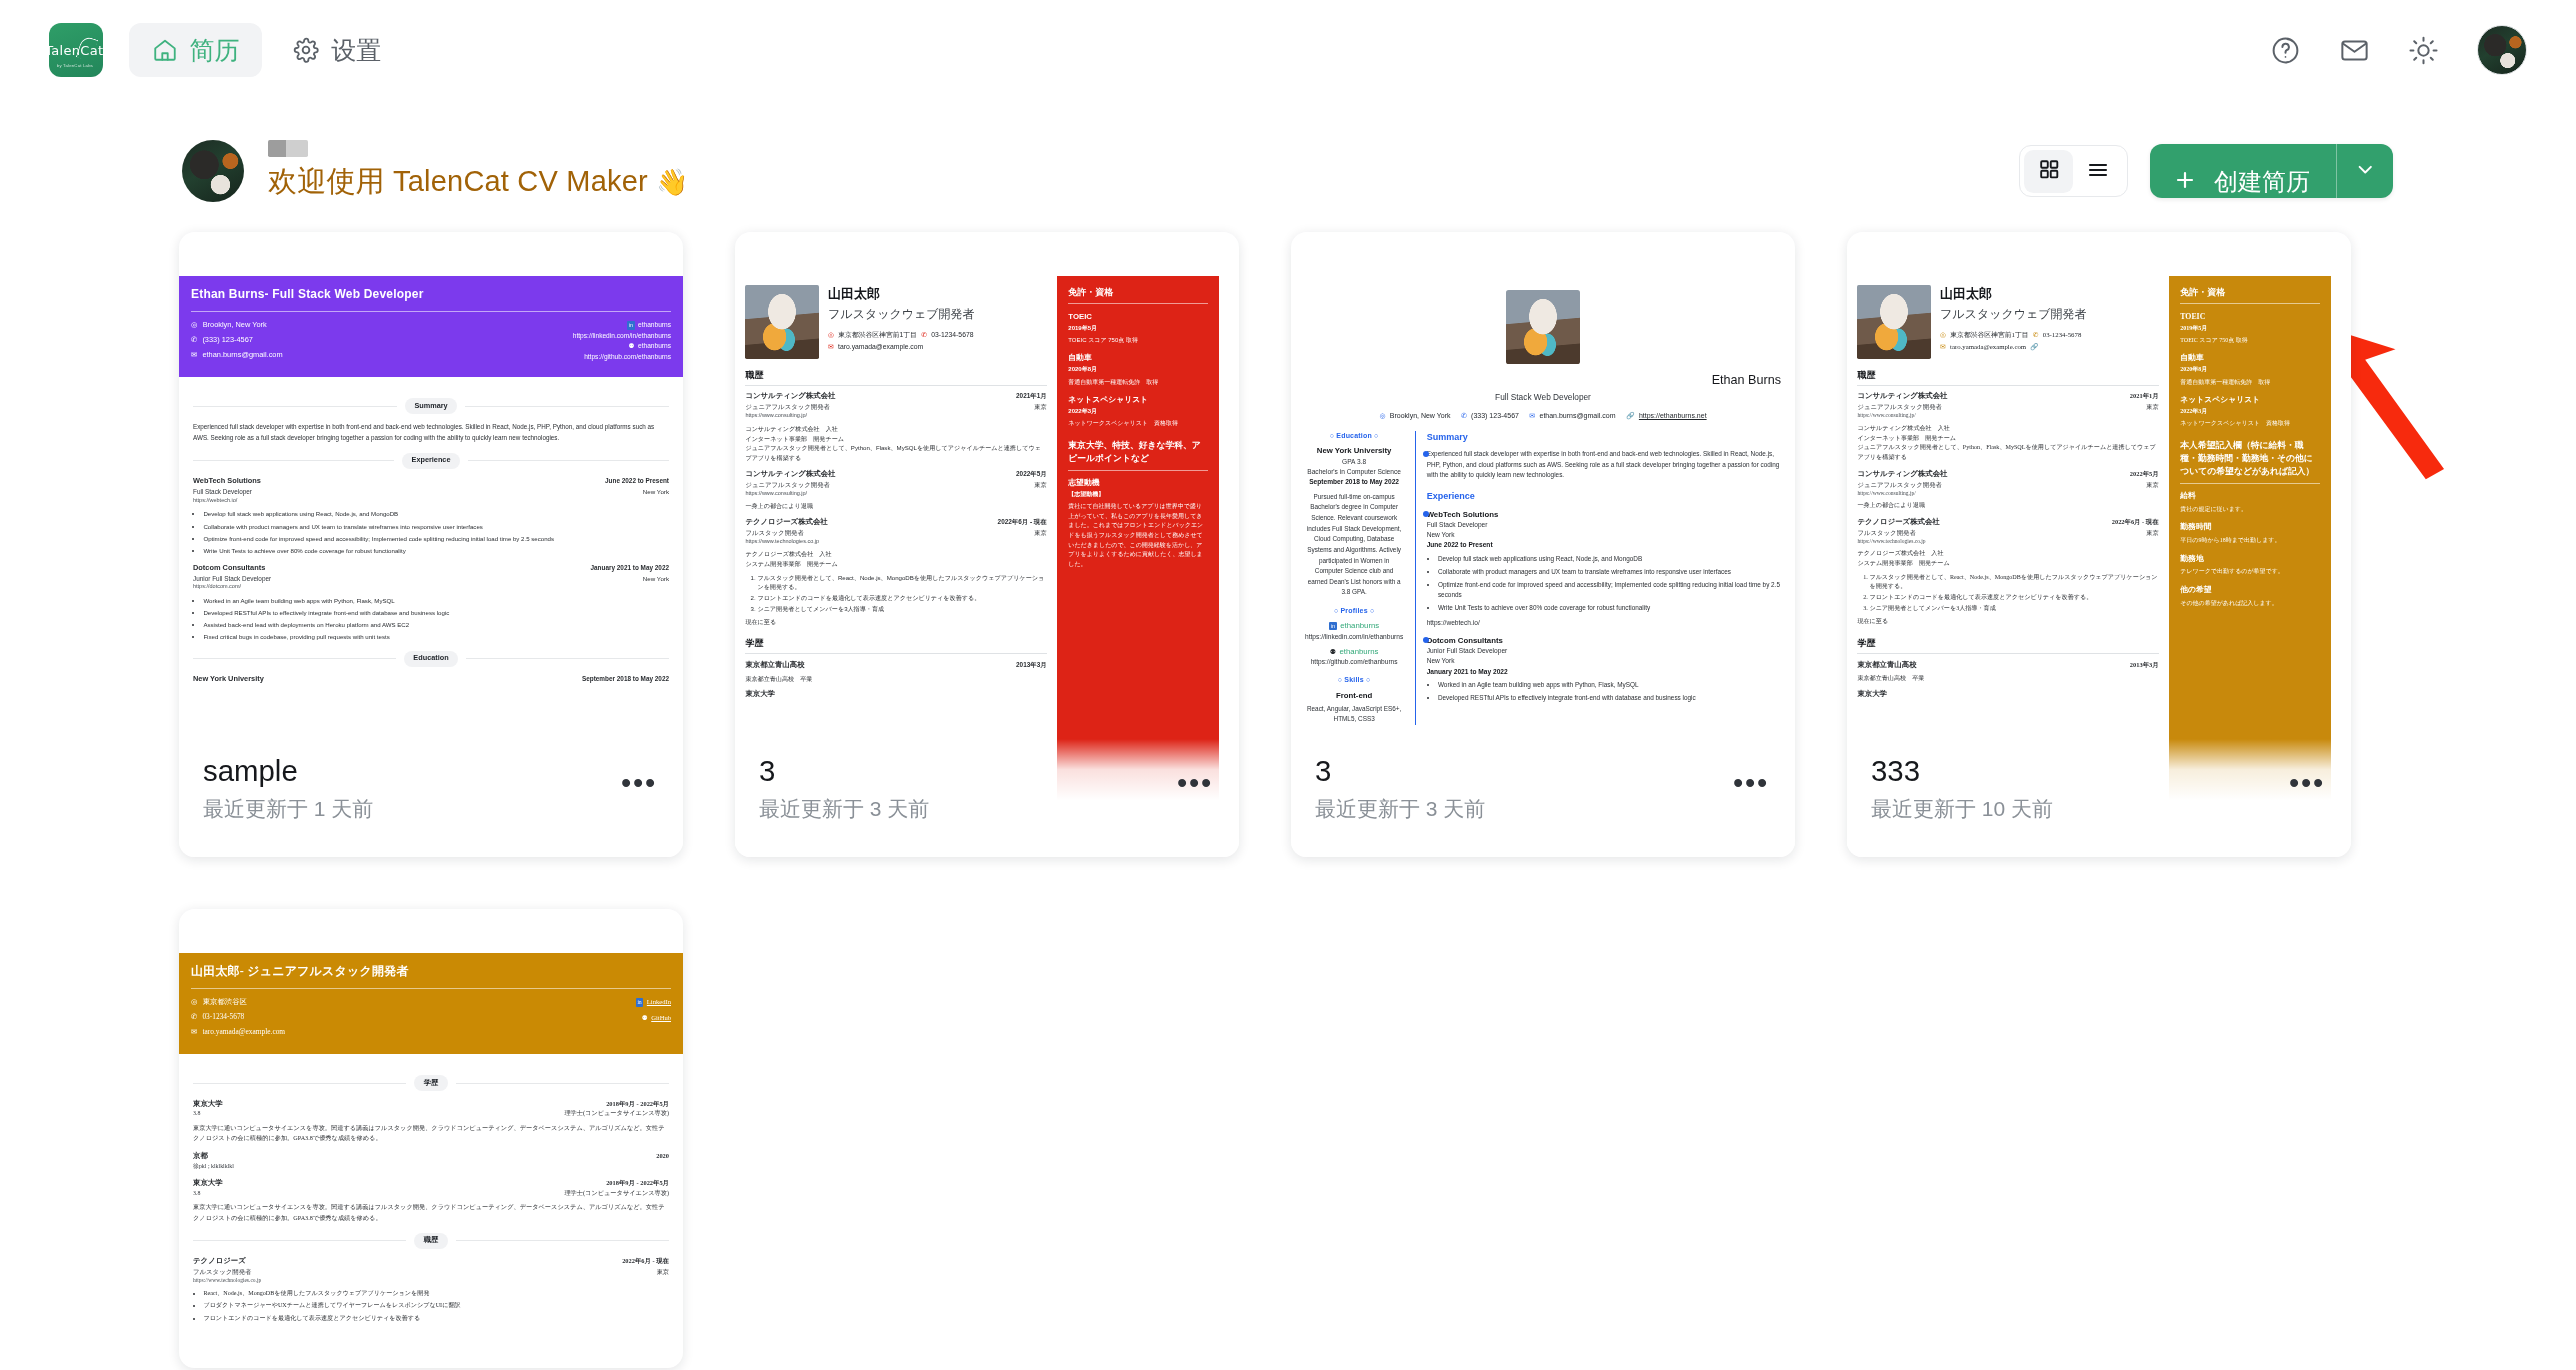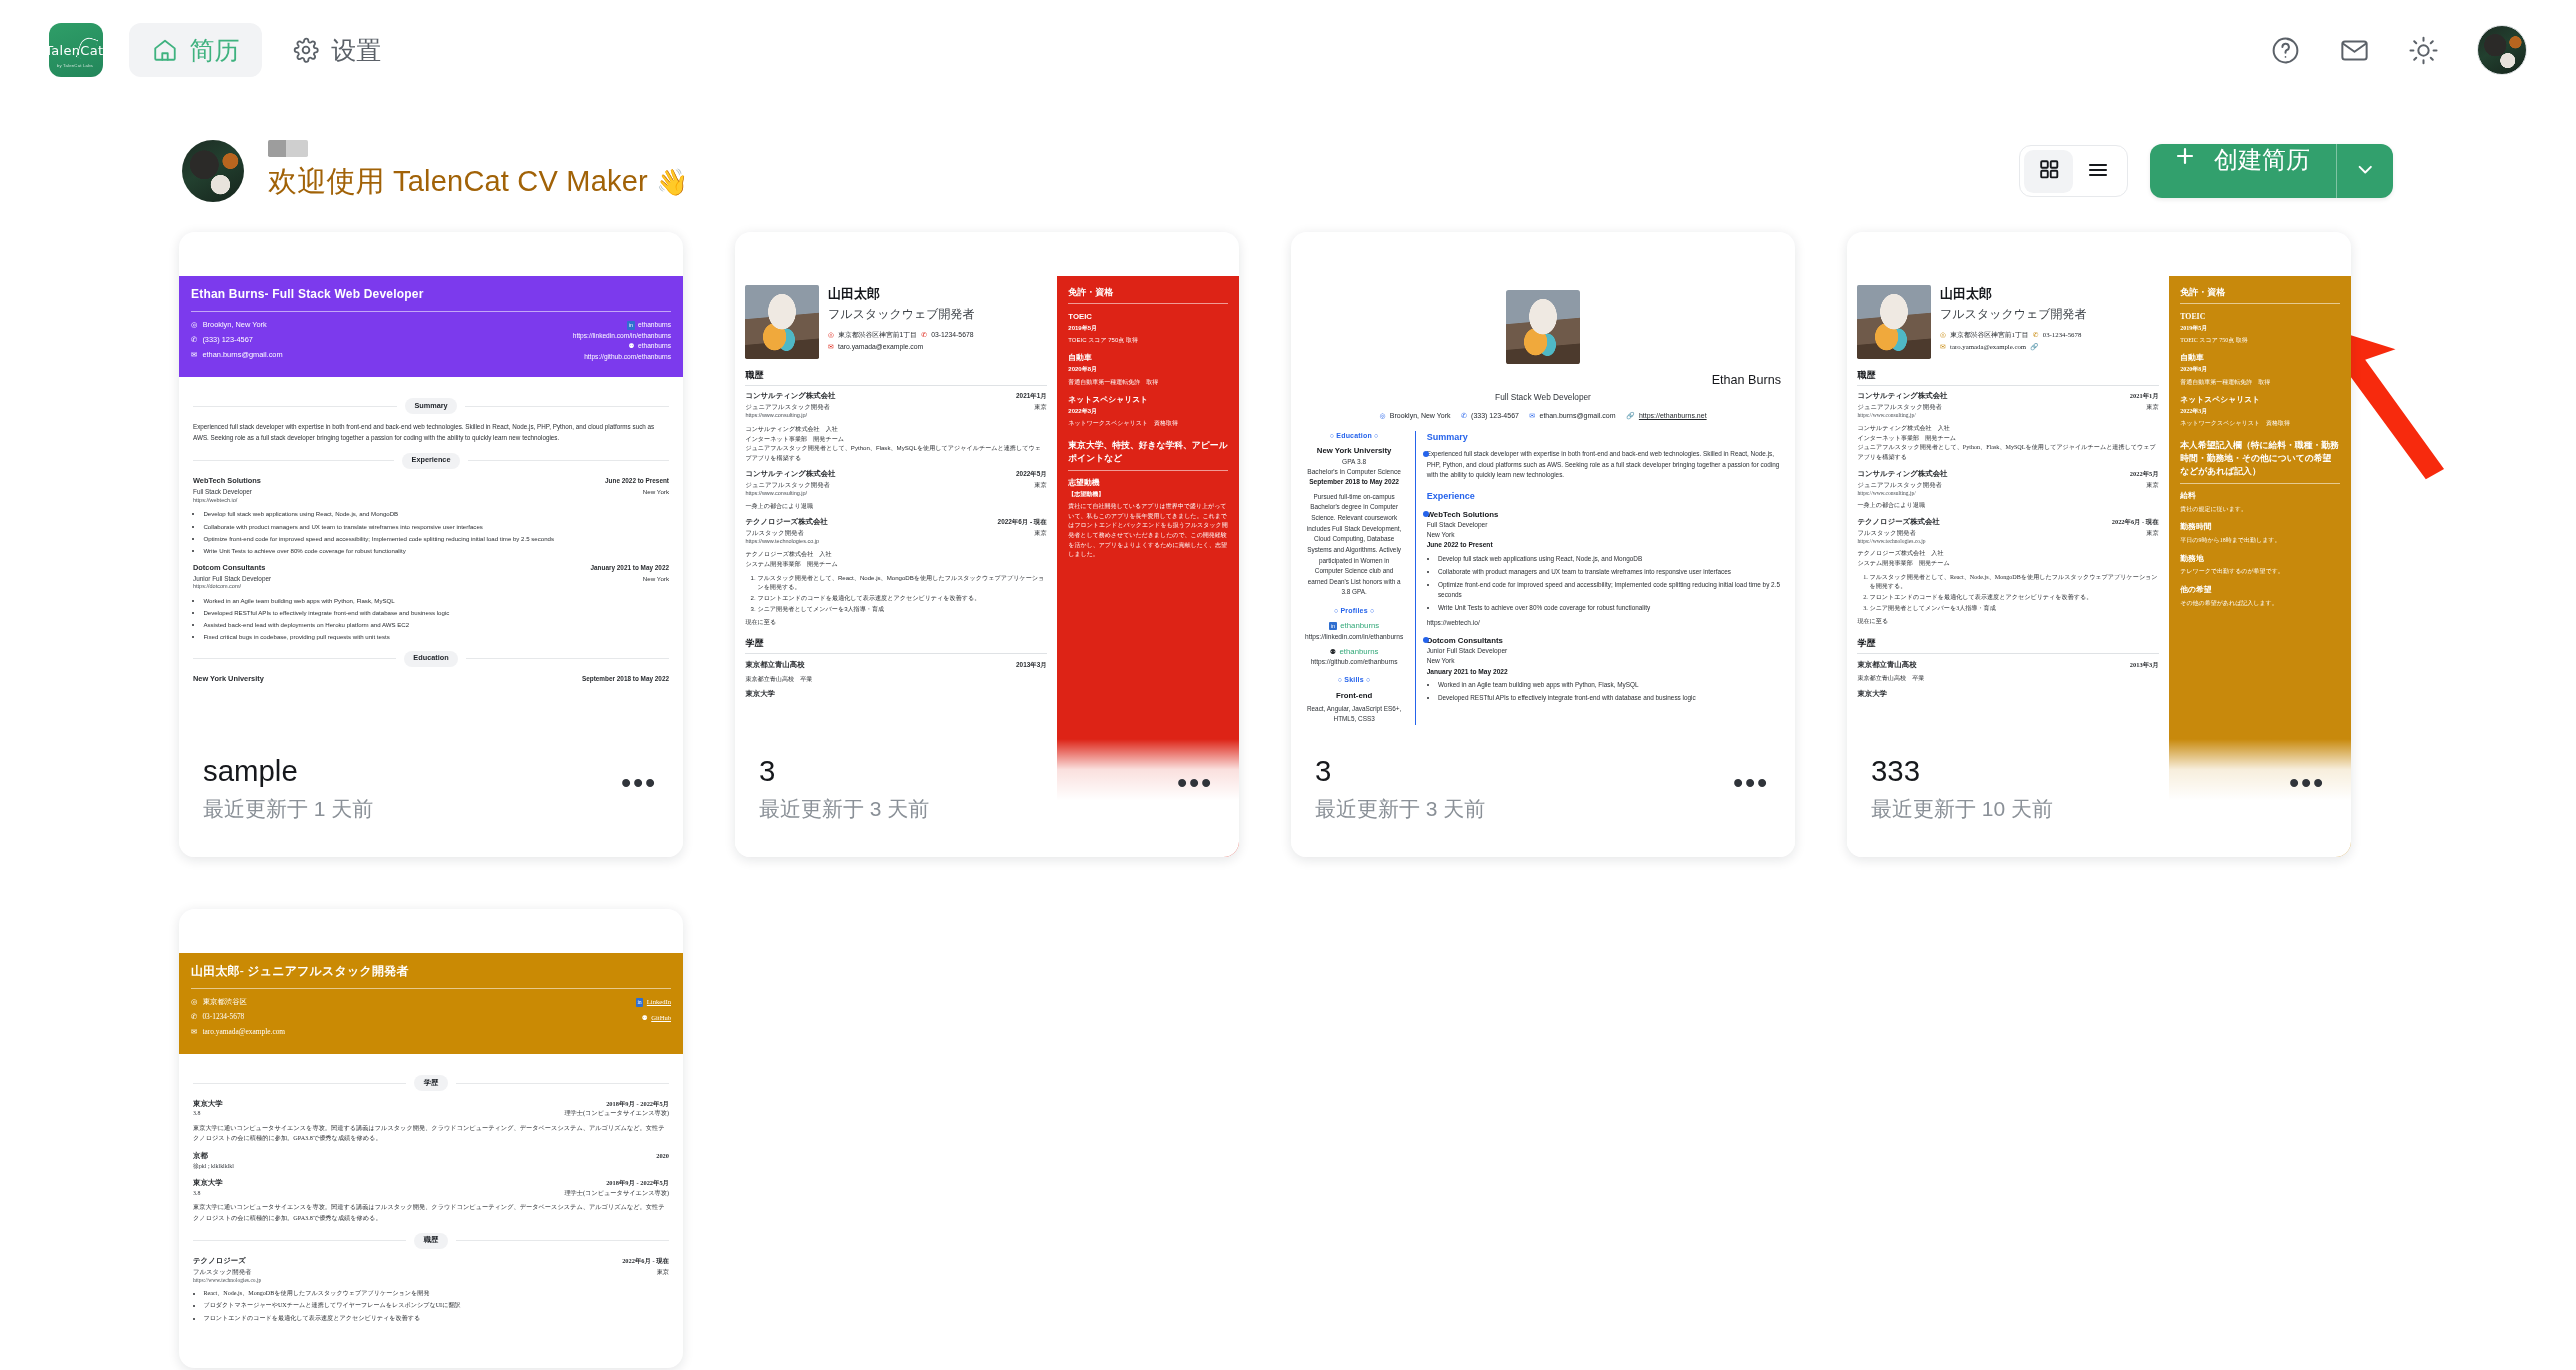--- a/index.html
+++ b/index.html
@@ -133,21 +133,21 @@
 
   .create-group {
     display: flex; align-items: stretch;
     background: #32a06d;
     border-radius: 12px;
     height: 54px;
     box-shadow: 0 1.7px 4.3px rgba(0,0,0,.08);
     overflow: hidden;
   }
   .create-btn {
-    display: flex; align-items: flex-start; gap: 17.3px;
+    display: flex; align-items: flex-end; gap: 17.3px;
     padding: 0 26px 0 22.5px;
     color: #fff; font-size: 24px; cursor: pointer;
   }
   .create-split {
     width: 57px;
     border-left: 0.9px solid rgba(255,255,255,.38);
     display: flex; align-items: center; justify-content: center;
     cursor: pointer;
   }
 
@@ -223,21 +223,21 @@
   .role { font-size: 6.4px; color: #30343a; }
   .url { font-size: 5.5px; color: #4a4f55; }
   .meta { font-size: 6.4px; font-weight: bold; text-align: right; white-space: nowrap; }
   .meta-sub { font-size: 6.2px; text-align: right; }
   ul.bul { margin: 4.3px 0 0 10.4px; }
   ul.bul li { margin-bottom: 3px; font-size: 6.1px; line-height: 1.5; }
 
   
   .jp-wrap { display: flex; height: 100%; }
   .jp-main { width: 322px; padding: 8.7px 10.4px 8.7px 10.4px; background: #fff; }
-  .jp-side { width: 182px; padding: 10.4px 11.3px; color: #fff; }
+  .jp-side { width: 162px; padding: 10.4px 11.3px; color: #fff; }
   .jp-side.red { background: #dd2316; }
   .jp-side.gold { background: #c8890c; }
   .jp-head { display: flex; gap: 8.7px; }
   .jp-photo {
     width: 74px; height: 74px; flex: 0 0 auto; border-radius: 1.7px;
     background:
       radial-gradient(ellipse at 50% 36%, #efe9e2 0 26%, transparent 27%),
       radial-gradient(circle at 38% 38%, #23262b 0 6%, transparent 7%),
       radial-gradient(circle at 62% 38%, #23262b 0 6%, transparent 7%),
       radial-gradient(ellipse at 40% 70%, #f0a93c 0 18%, transparent 19%),

